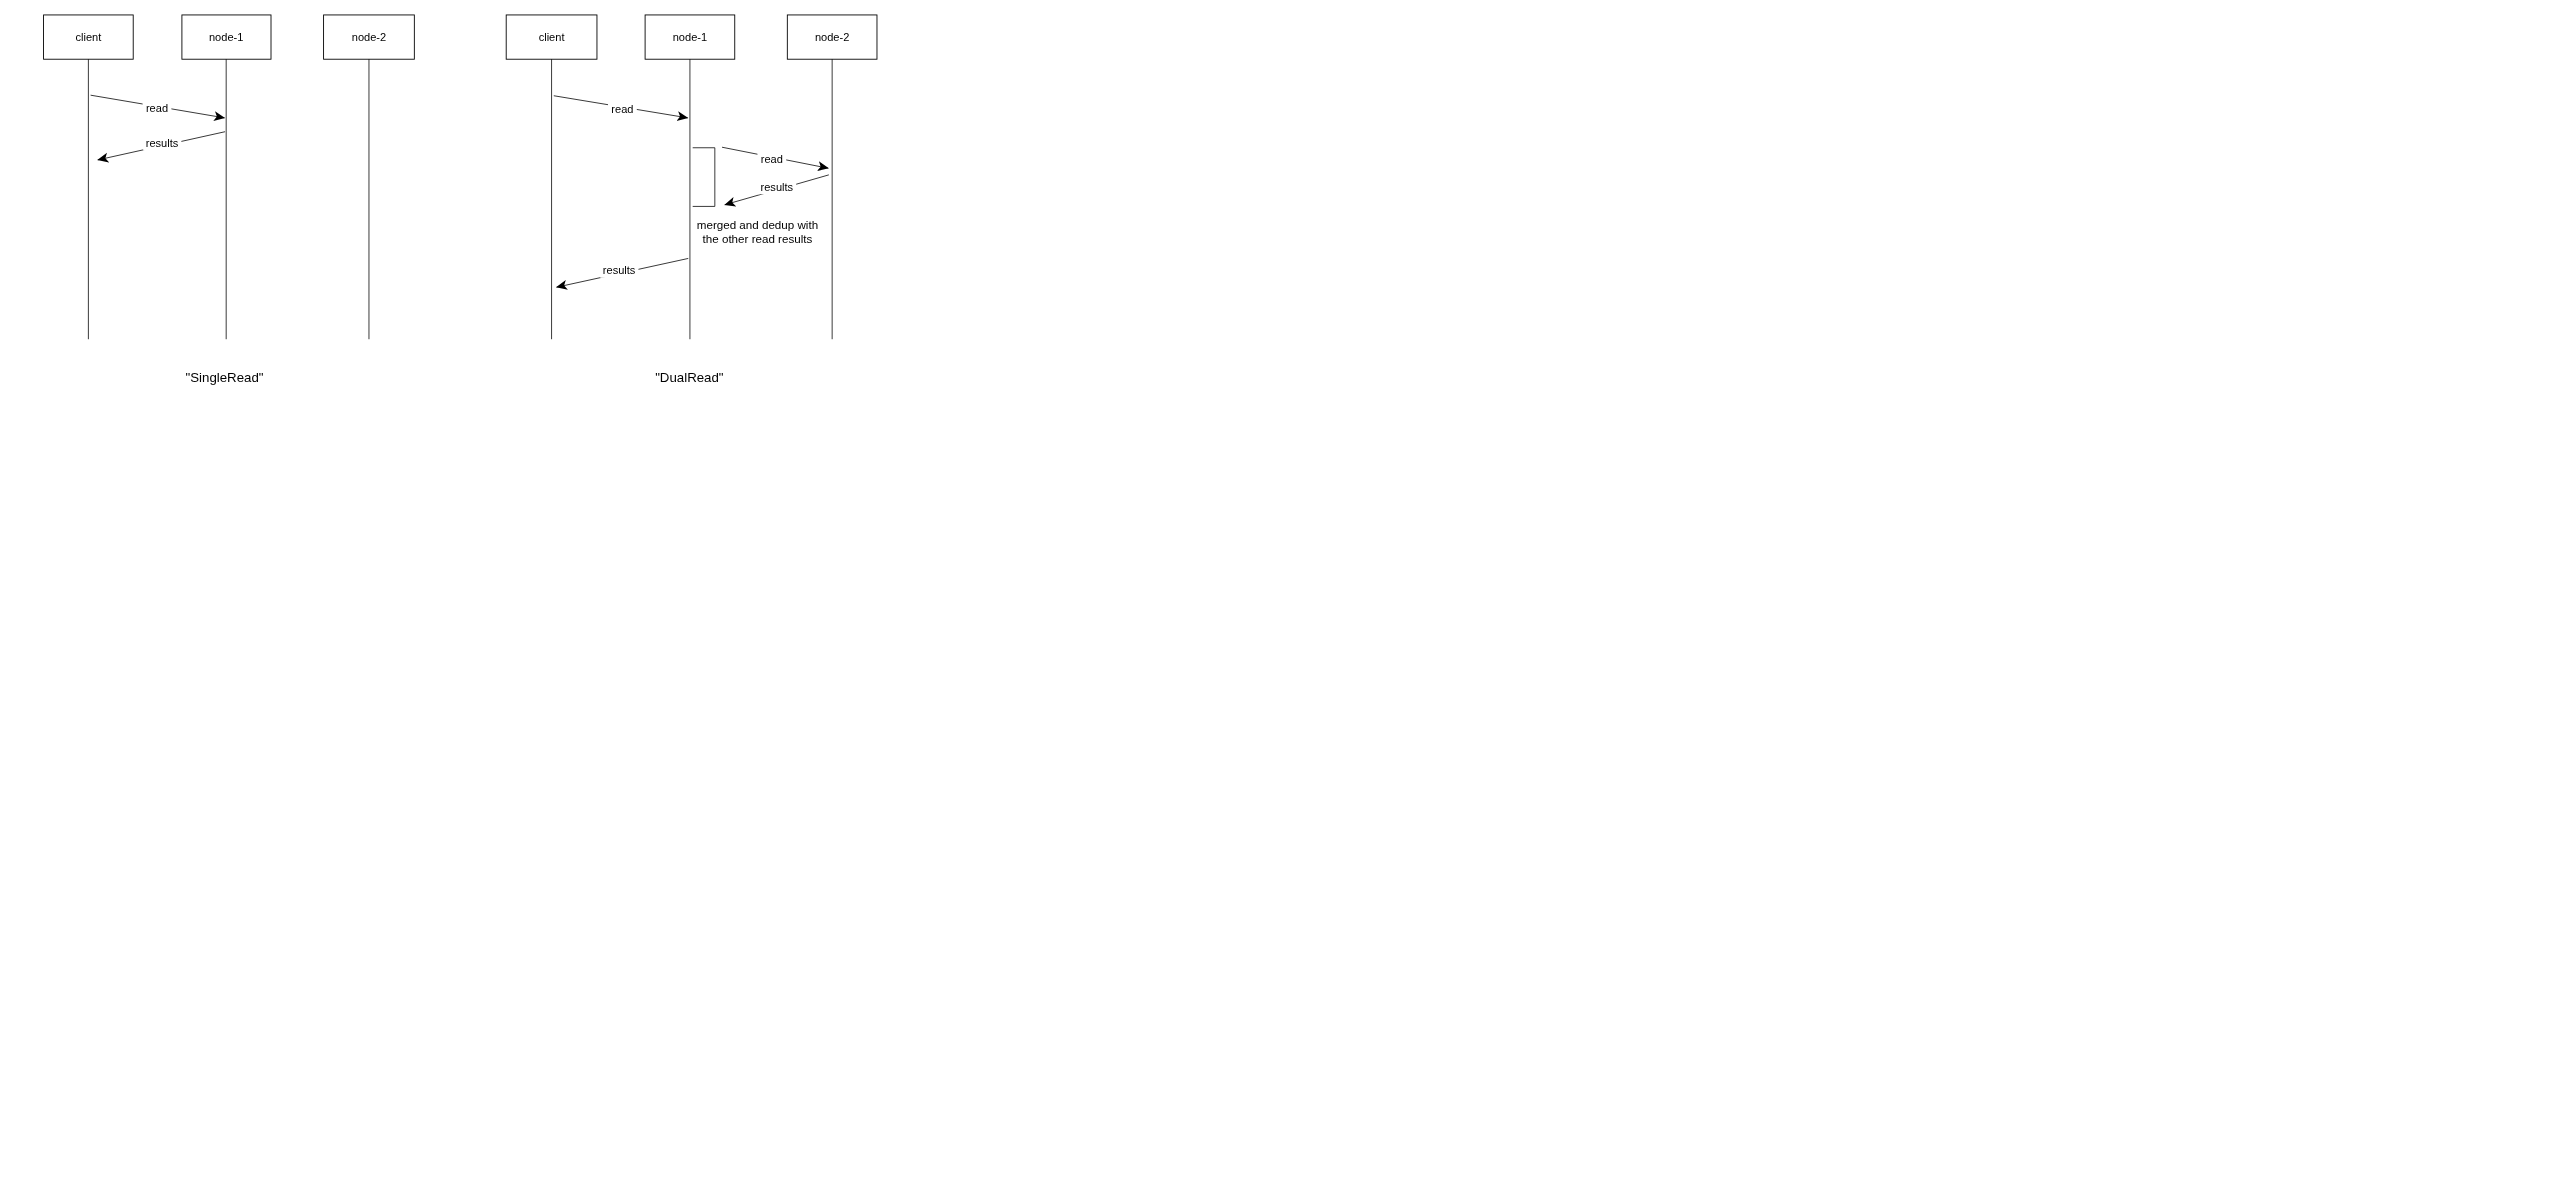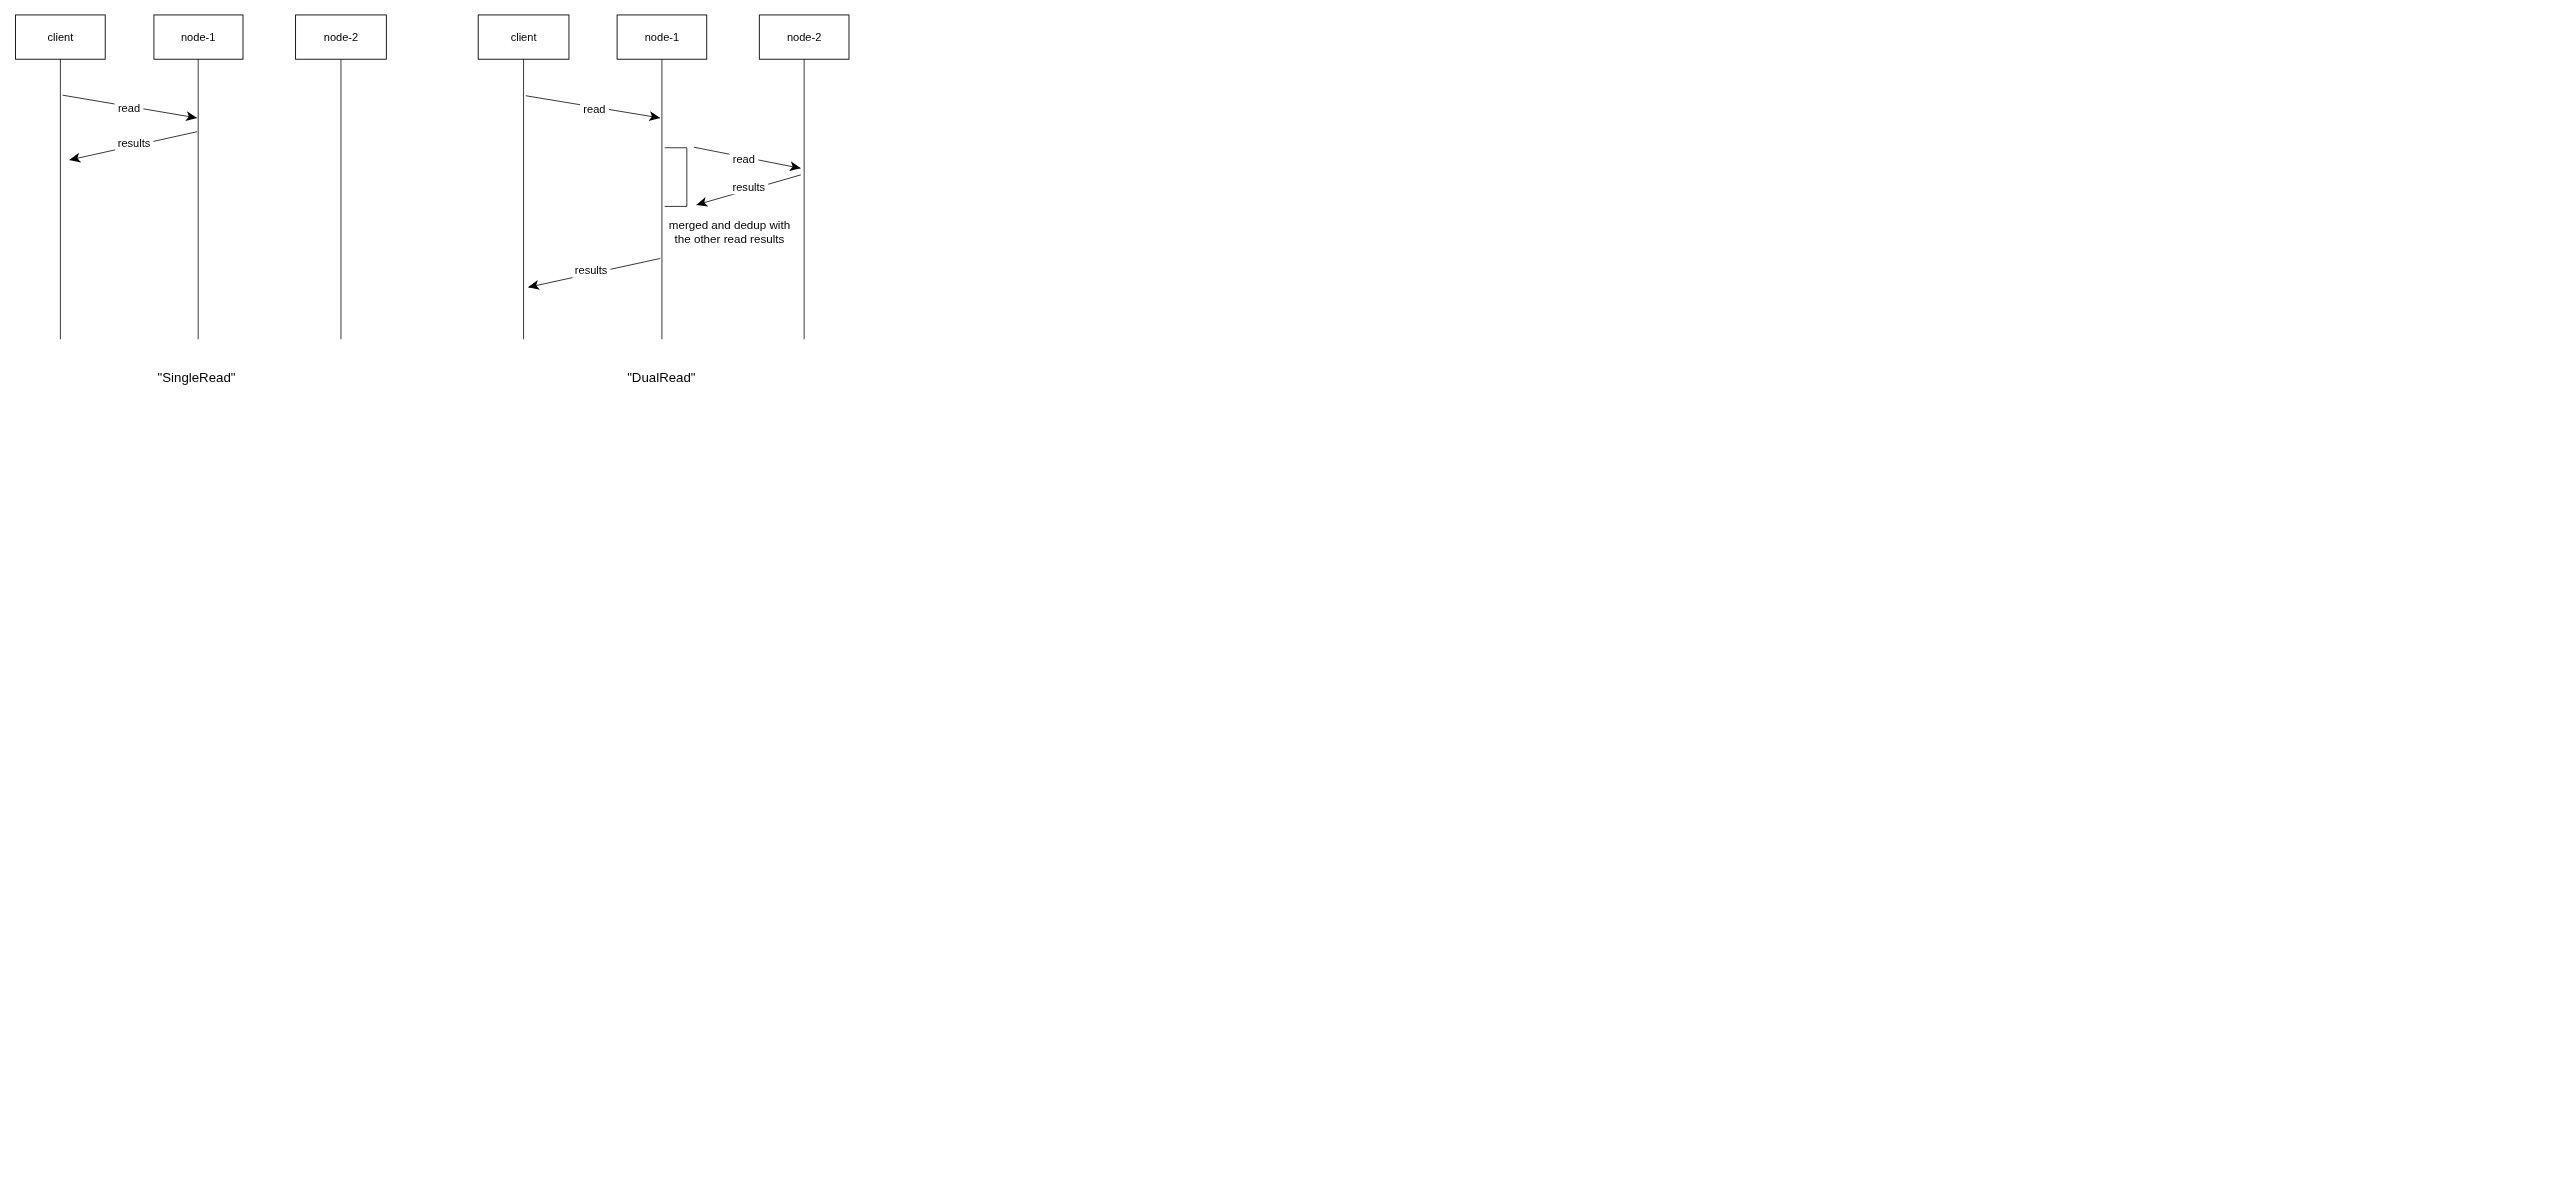--- a/index.html
+++ b/index.html
@@ -6,20 +6,21 @@
     margin: 0;
     padding: 0;
     background: #ffffff;
   }
   .canvas {
     position: relative;
     width: 859px;
     height: 399px;
     background: #ffffff;
     font-family: "Liberation Sans", sans-serif;
+    padding-left: 28px;
   }
   svg {
     display: block;
   }
   .actor-box {
     fill: #ffffff;
     stroke: #000000;
     stroke-width: 1.6;
   }
   .line {

